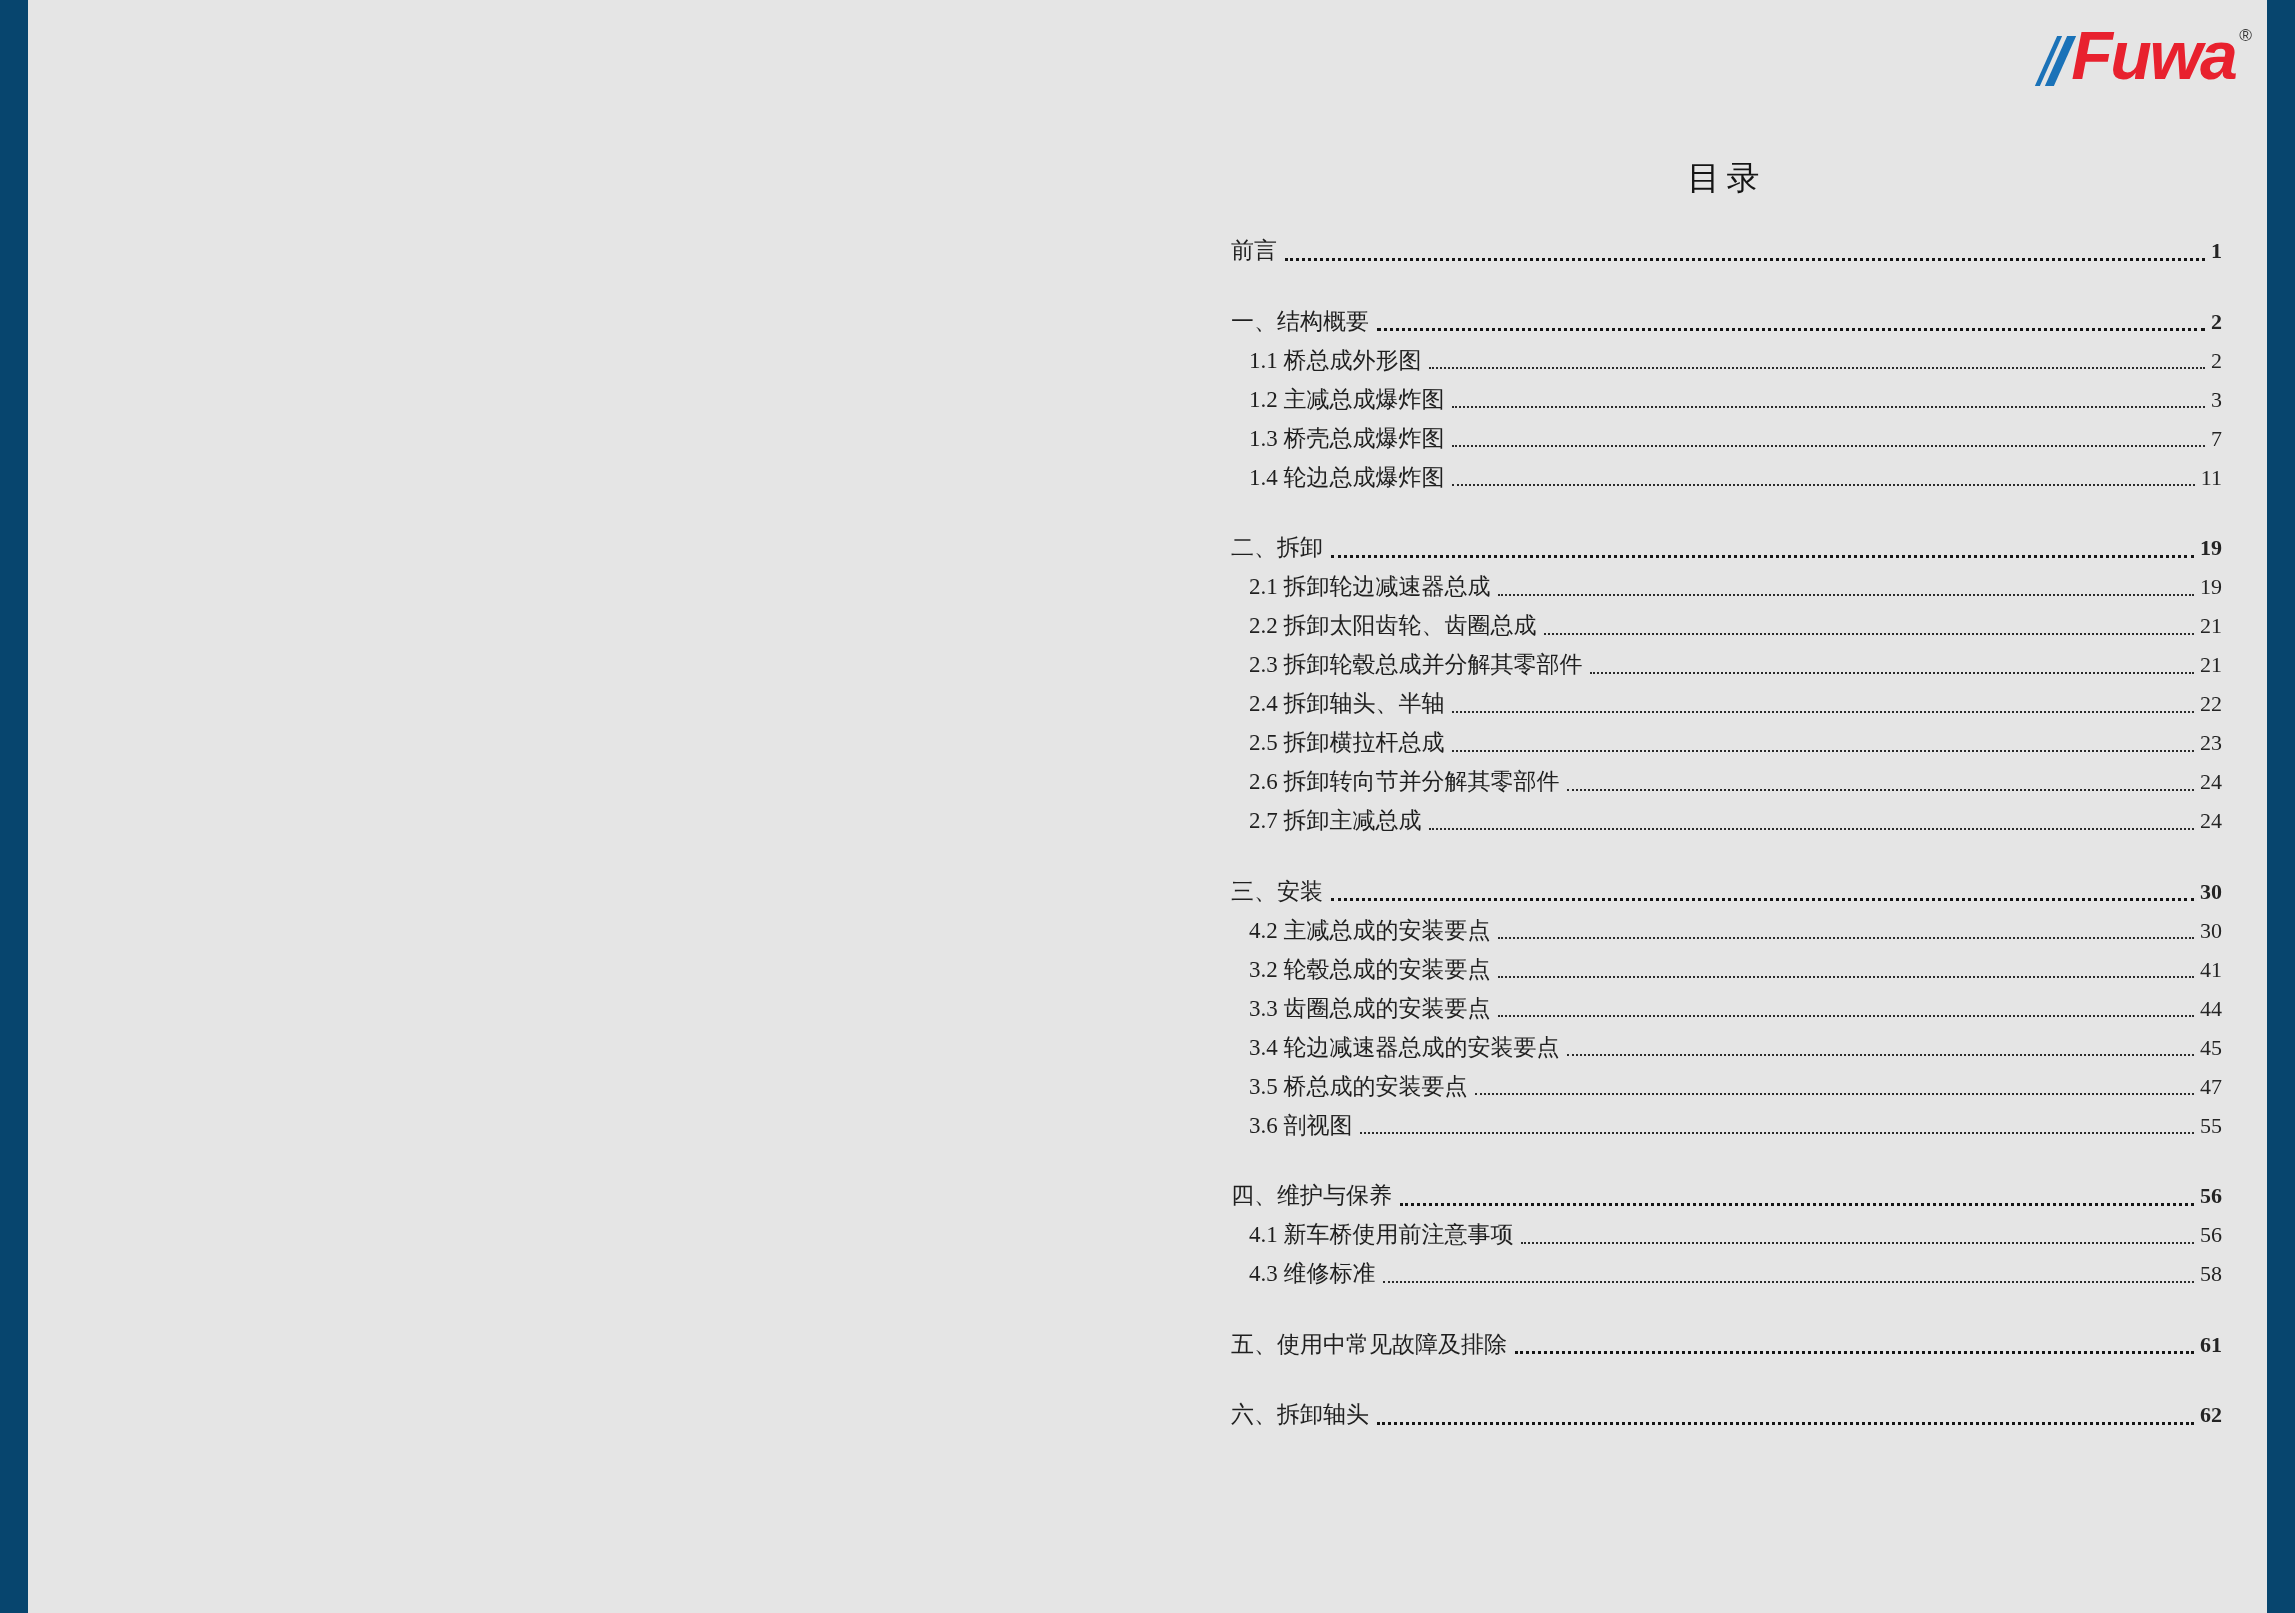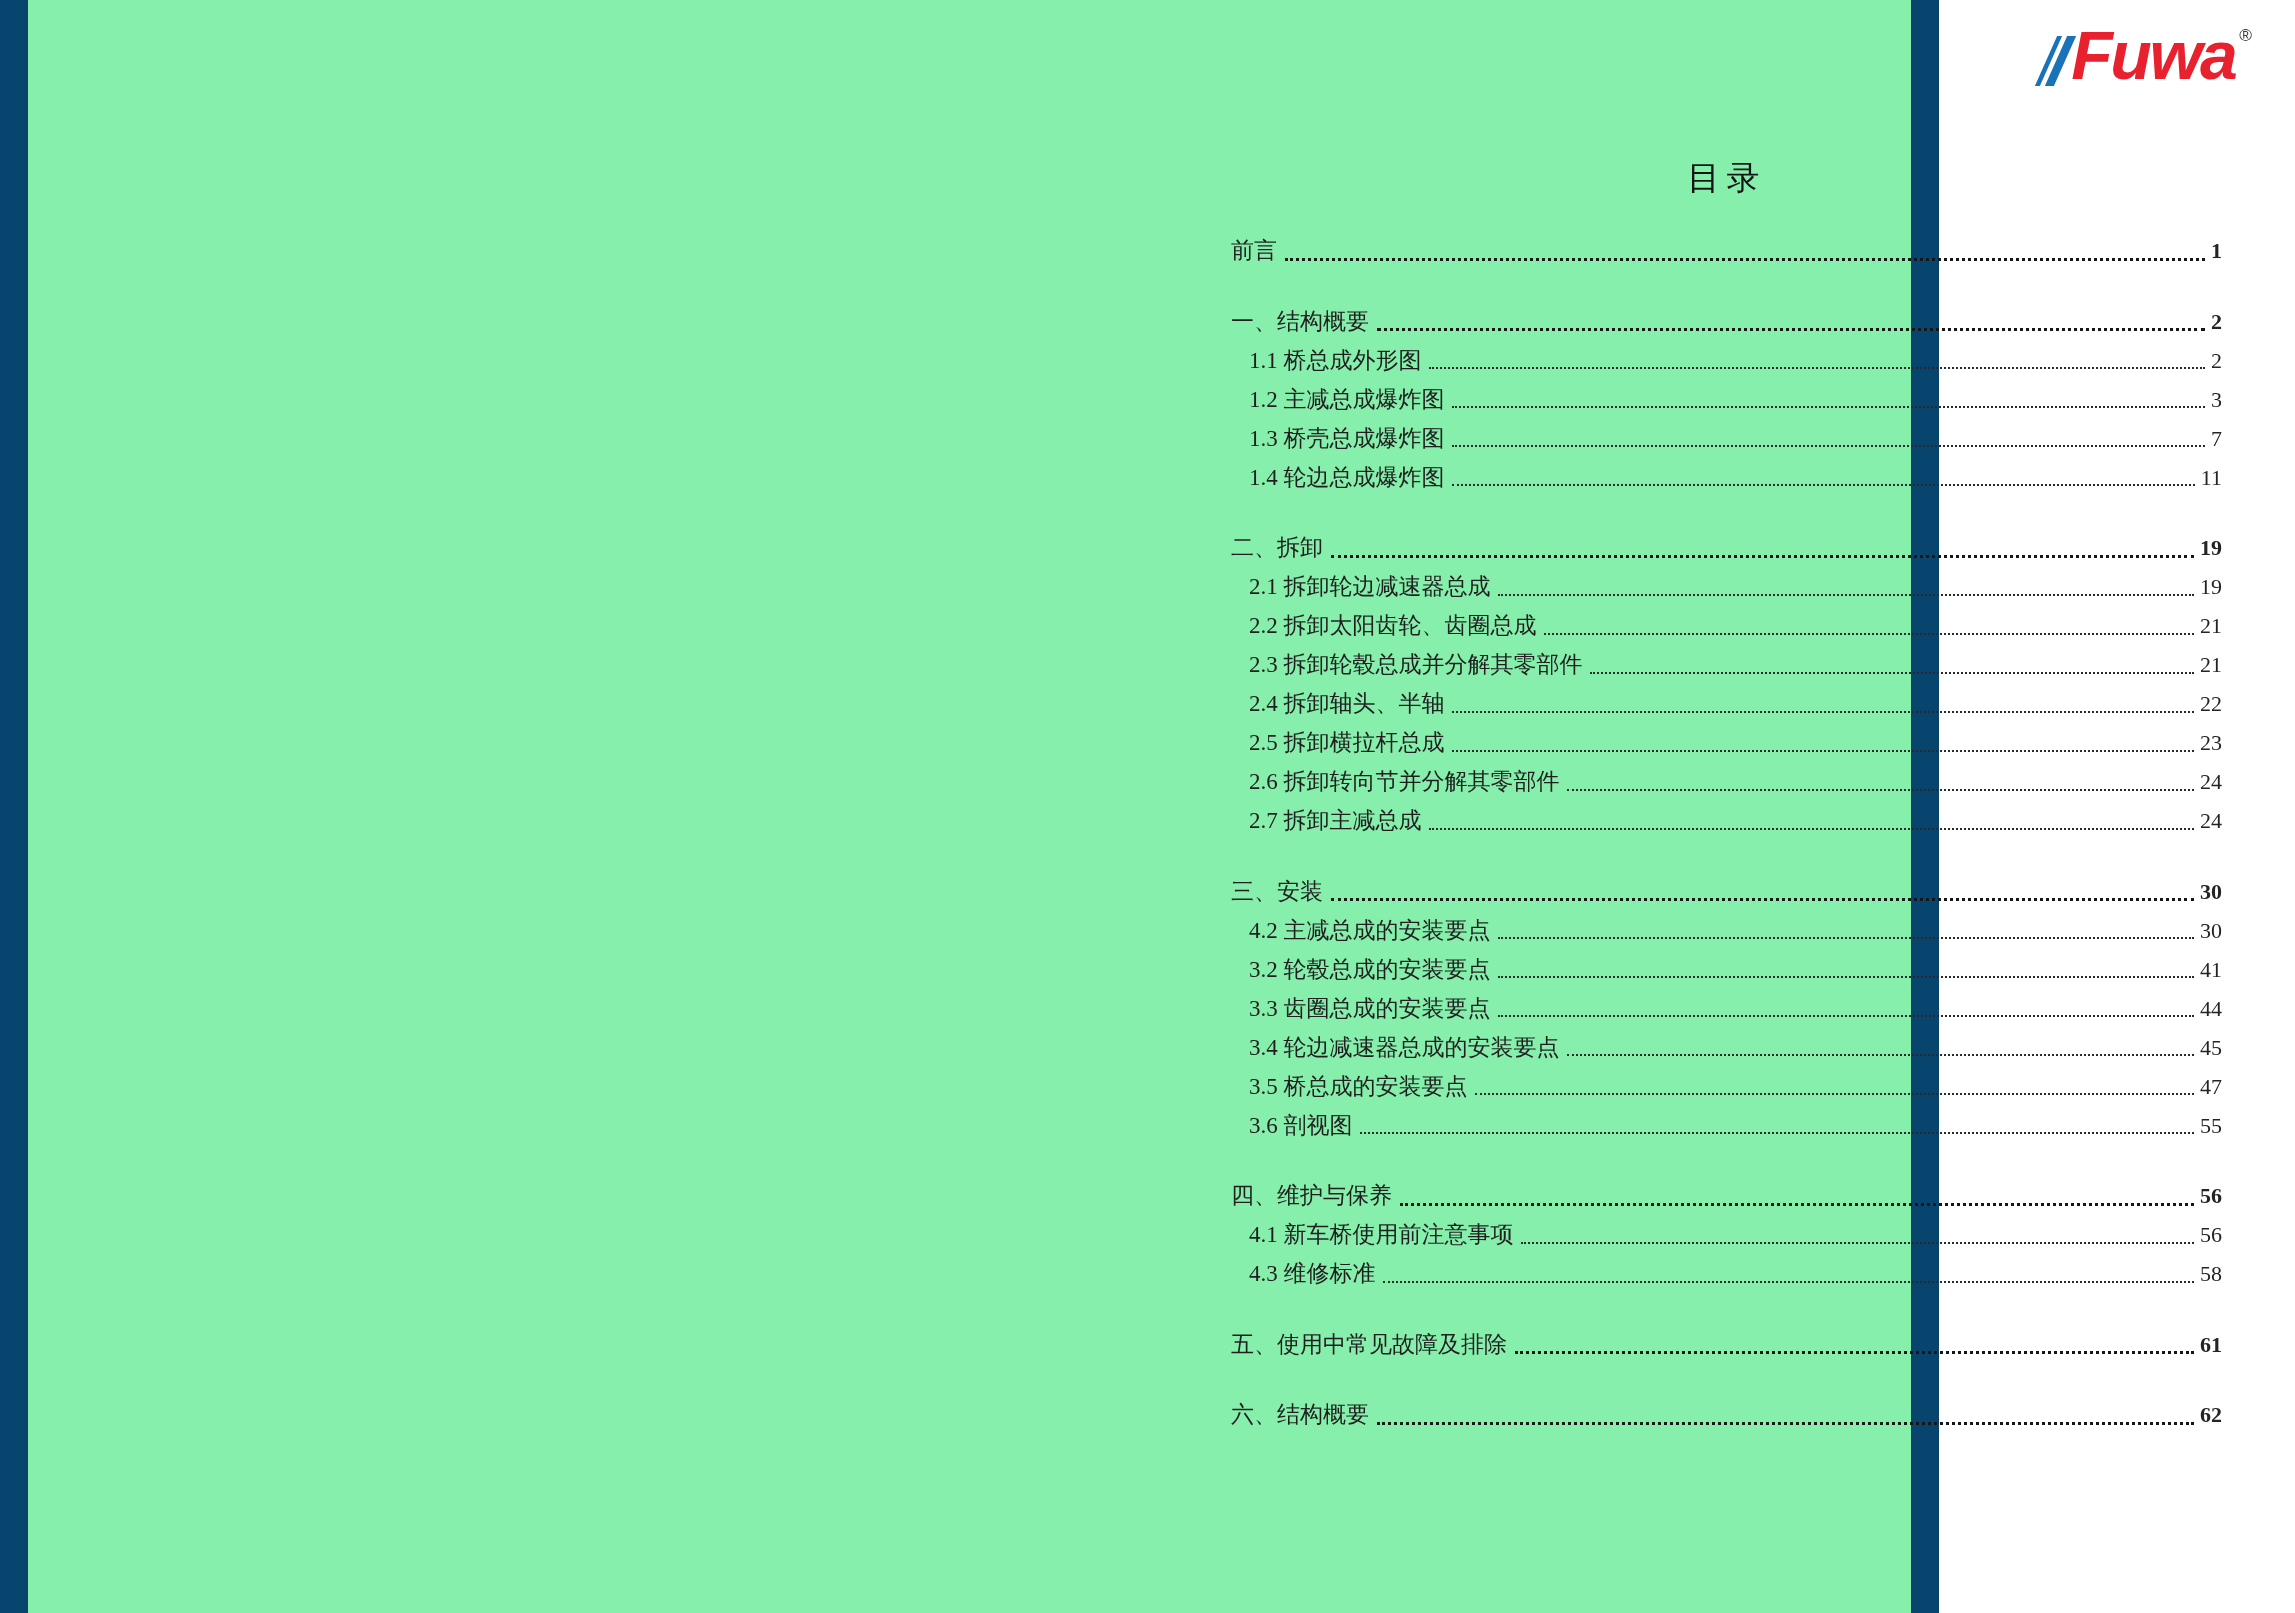--- a/index.html
+++ b/index.html
@@ -6,23 +6,23 @@
     margin: 0;
     padding: 0;
     width: 2295px;
     height: 1613px;
     background: #ffffff;
     overflow: hidden;
     font-family: "Liberation Serif", serif;
   }
   .page {
     position: relative;
-    width: 1939px;
+    width: 2295px;
     height: 1613px;
-    background: #86efac;
+    background: #e5e5e5;
   }
   .side-bar {
     position: absolute;
     top: 0;
     bottom: 0;
     width: 28px;
     background: var(--accent-bar, #07456e);
   }
   .side-bar.left  { left: 0; }
   .side-bar.right { right: 0; width: 27.6px; }
@@ -259,20 +259,20 @@
         <span class="toc-label">4.3 维修标准</span>
         <span class="toc-leader"></span>
         <span class="toc-page">58</span>
       </div>
       <div class="toc-row bold gap">
         <span class="toc-label">五、使用中常见故障及排除</span>
         <span class="toc-leader"></span>
         <span class="toc-page">61</span>
       </div>
       <div class="toc-row bold gap">
-        <span class="toc-label">六、结构概要</span>
+        <span class="toc-label">六、拆卸轴头</span>
         <span class="toc-leader"></span>
         <span class="toc-page">62</span>
       </div>
     </div>
 
 </div>
 
 
 </body></html>

